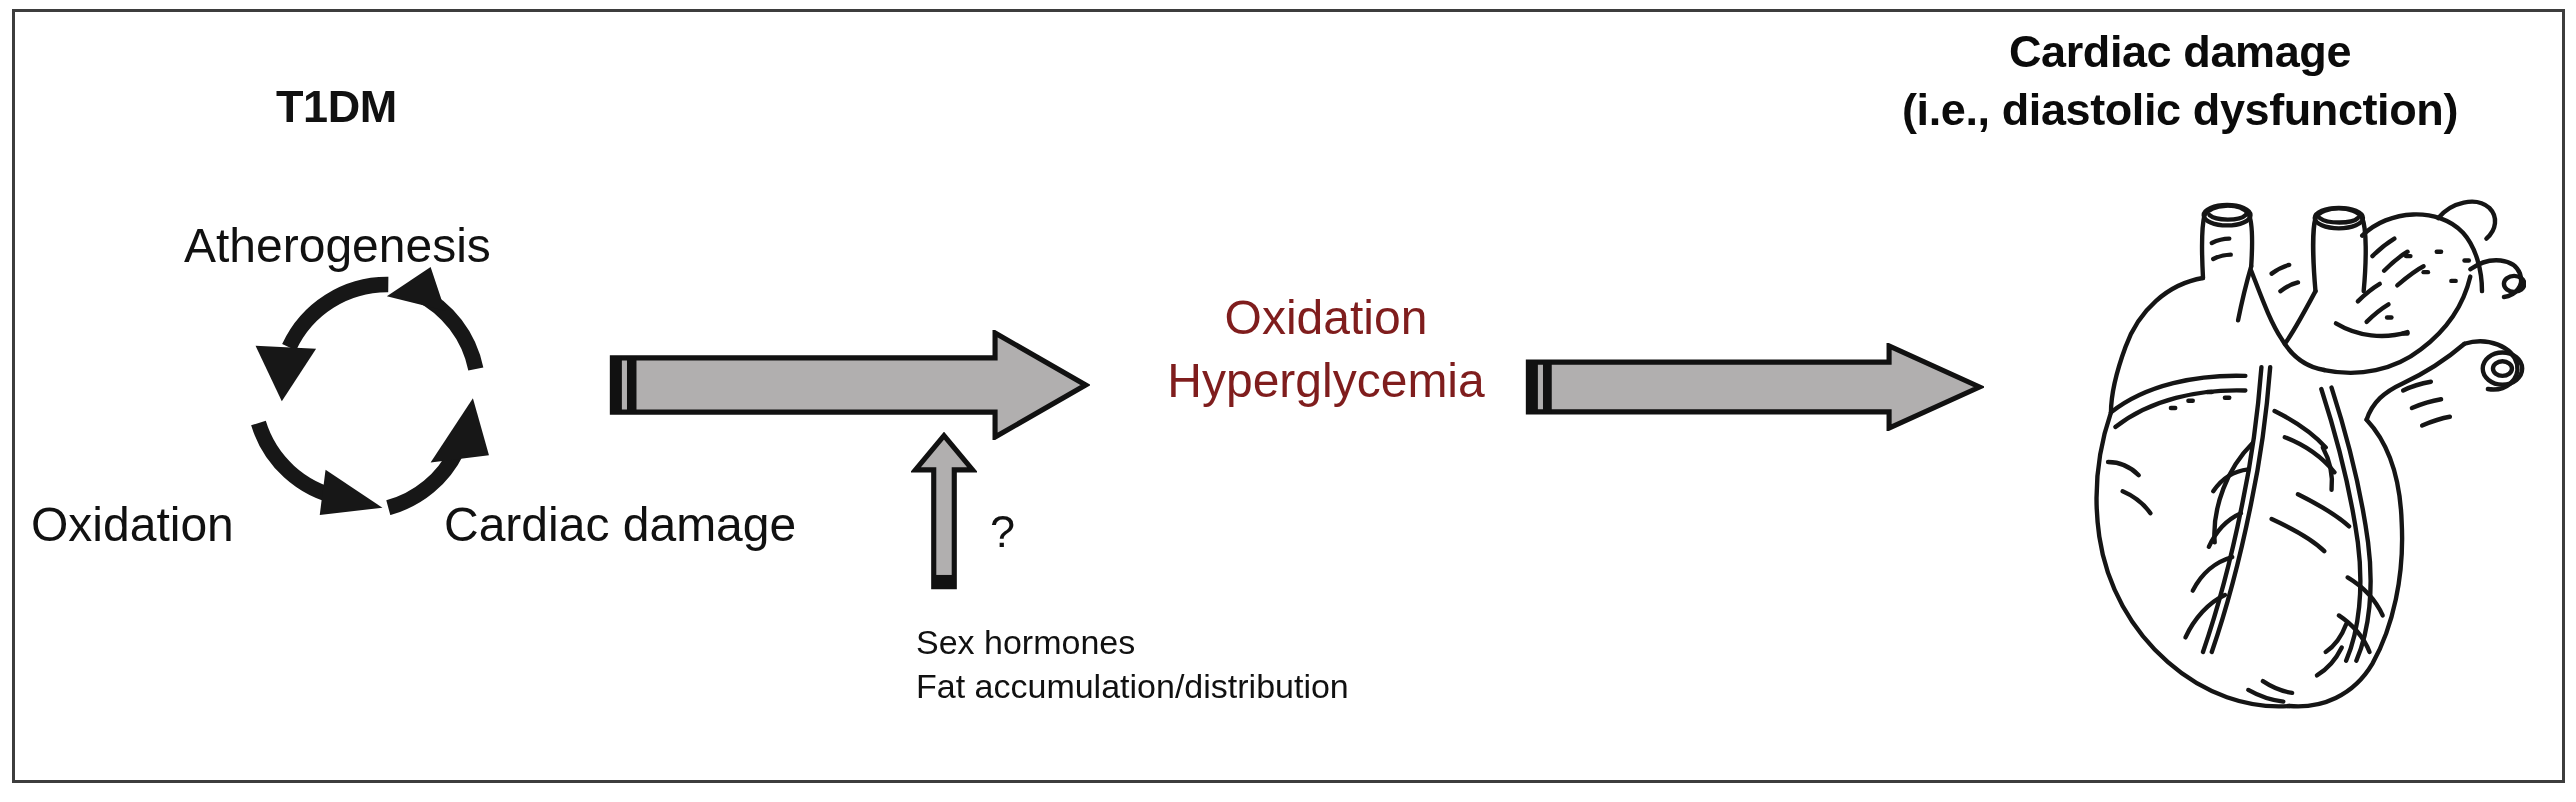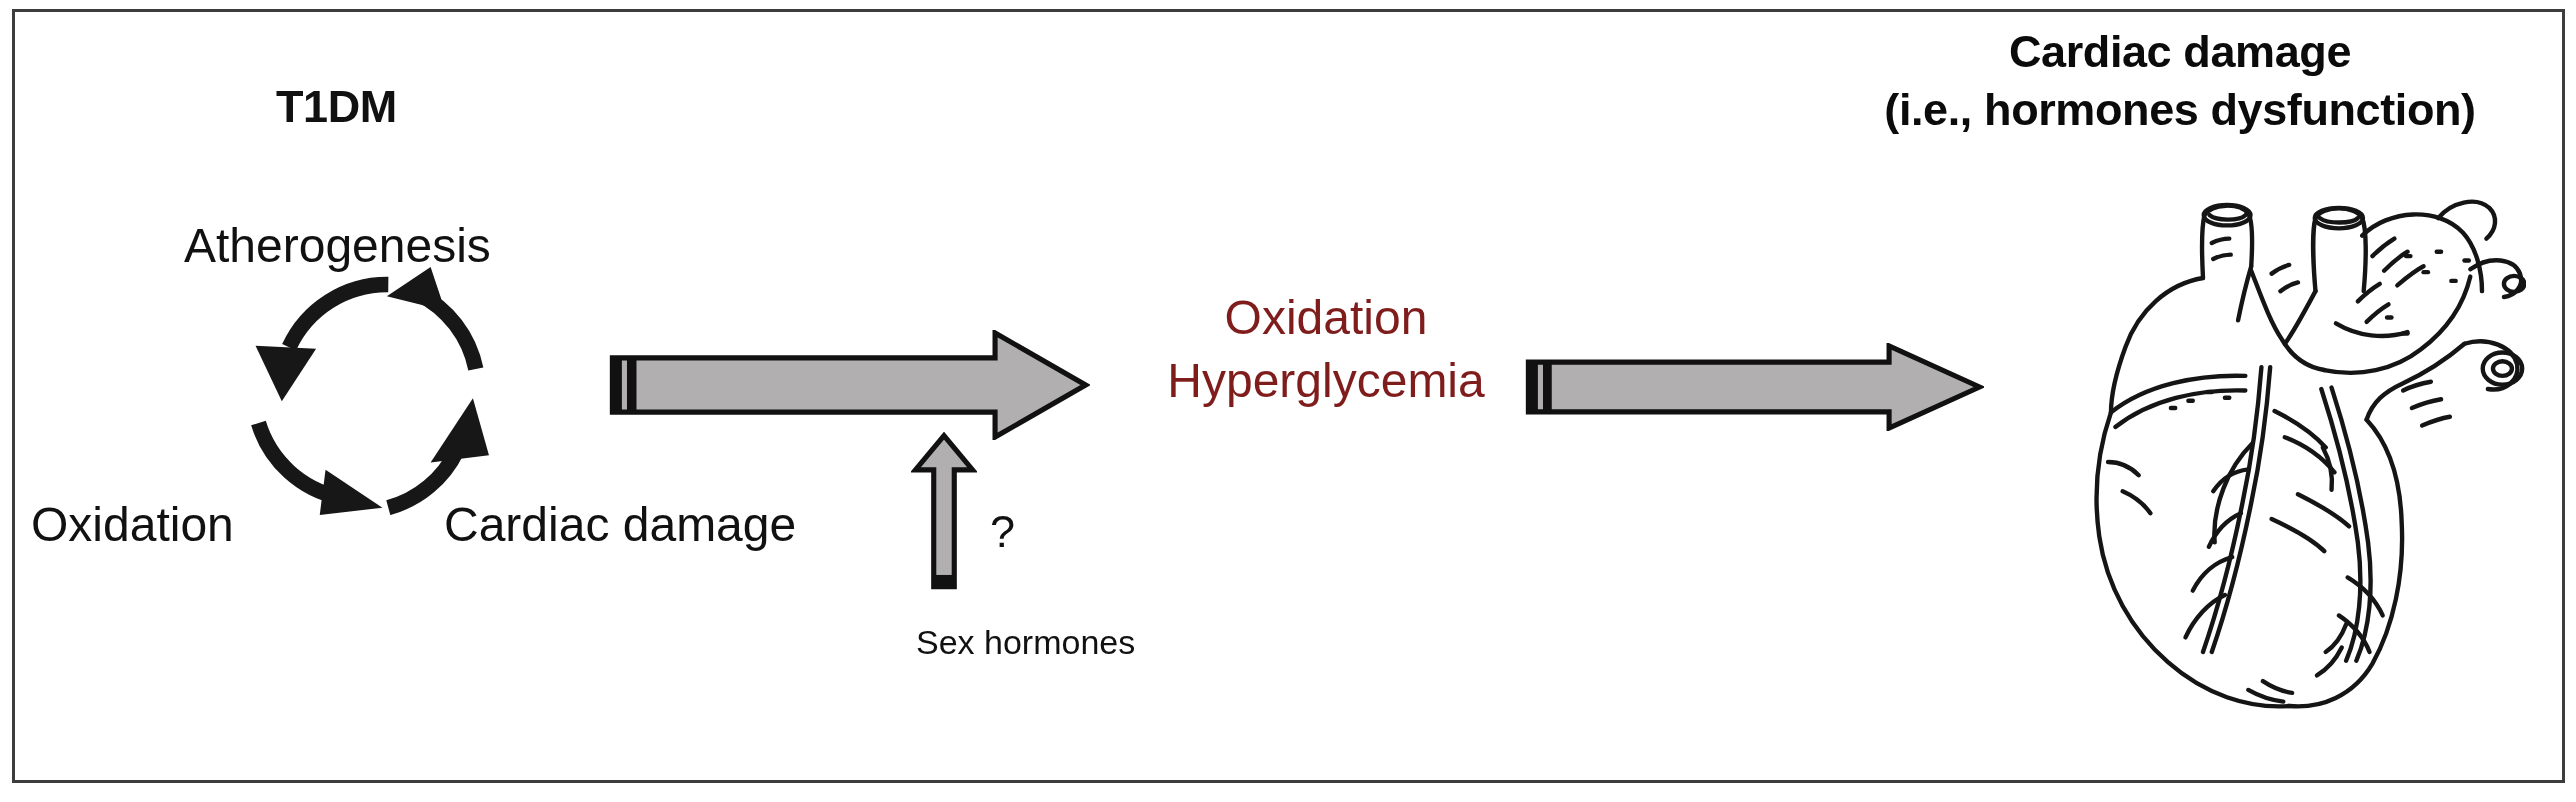--- a/index.html
+++ b/index.html
@@ -183,35 +183,36 @@
 
   <svg id="question-arrow" viewBox="0 0 90 218" preserveAspectRatio="none">
     <polygon points="31,212 31,52 6,52 45,5 84,52 59,52 59,212" fill="#b1afaf" stroke="#111111" stroke-width="7" stroke-linejoin="miter"></polygon>
     <rect x="29" y="196" width="32" height="18" fill="#111111"></rect>
   </svg>
 
   <div class="lbl" id="question-mark">?</div>
 
   <div class="lbl" id="sex-hormones-label">Sex hormones</div>
 
+  <div class="lbl" id="fat-accumulation-label">Fat accumulation/distribution</div>
 
   <div id="center-terms">
     <div>Oxidation</div>
     <div>Hyperglycemia</div>
   </div>
 
   <svg id="second-arrow" viewBox="0 0 630 120" preserveAspectRatio="none">
     <polygon points="6,26 500,26 500,4 624,60 500,116 500,94 6,94" fill="#b1afaf" stroke="#111111" stroke-width="7" stroke-linejoin="miter"></polygon>
     <rect x="4" y="24" width="15" height="72" fill="#111111"></rect>
     <rect x="26" y="24" width="12" height="72" fill="#111111"></rect>
   </svg>
 
   <div id="cardiac-title">
     <div>Cardiac damage</div>
-    <div>(i.e., hormones dysfunction)</div>
+    <div>(i.e., diastolic dysfunction)</div>
   </div>
 
   <svg id="heart-illustration" viewBox="0 0 680 790">
     <g fill="none" stroke="#151515" stroke-width="6" stroke-linecap="round" stroke-linejoin="round">
 
       <path d="M 238 178 C 236 140 236 108 240 92
                C 250 76 288 74 300 90
                C 306 100 306 130 304 162"></path>
       <ellipse cx="271" cy="92" rx="32" ry="14"></ellipse>
       <path d="M 247 92 C 256 100 288 100 296 92"></path>

